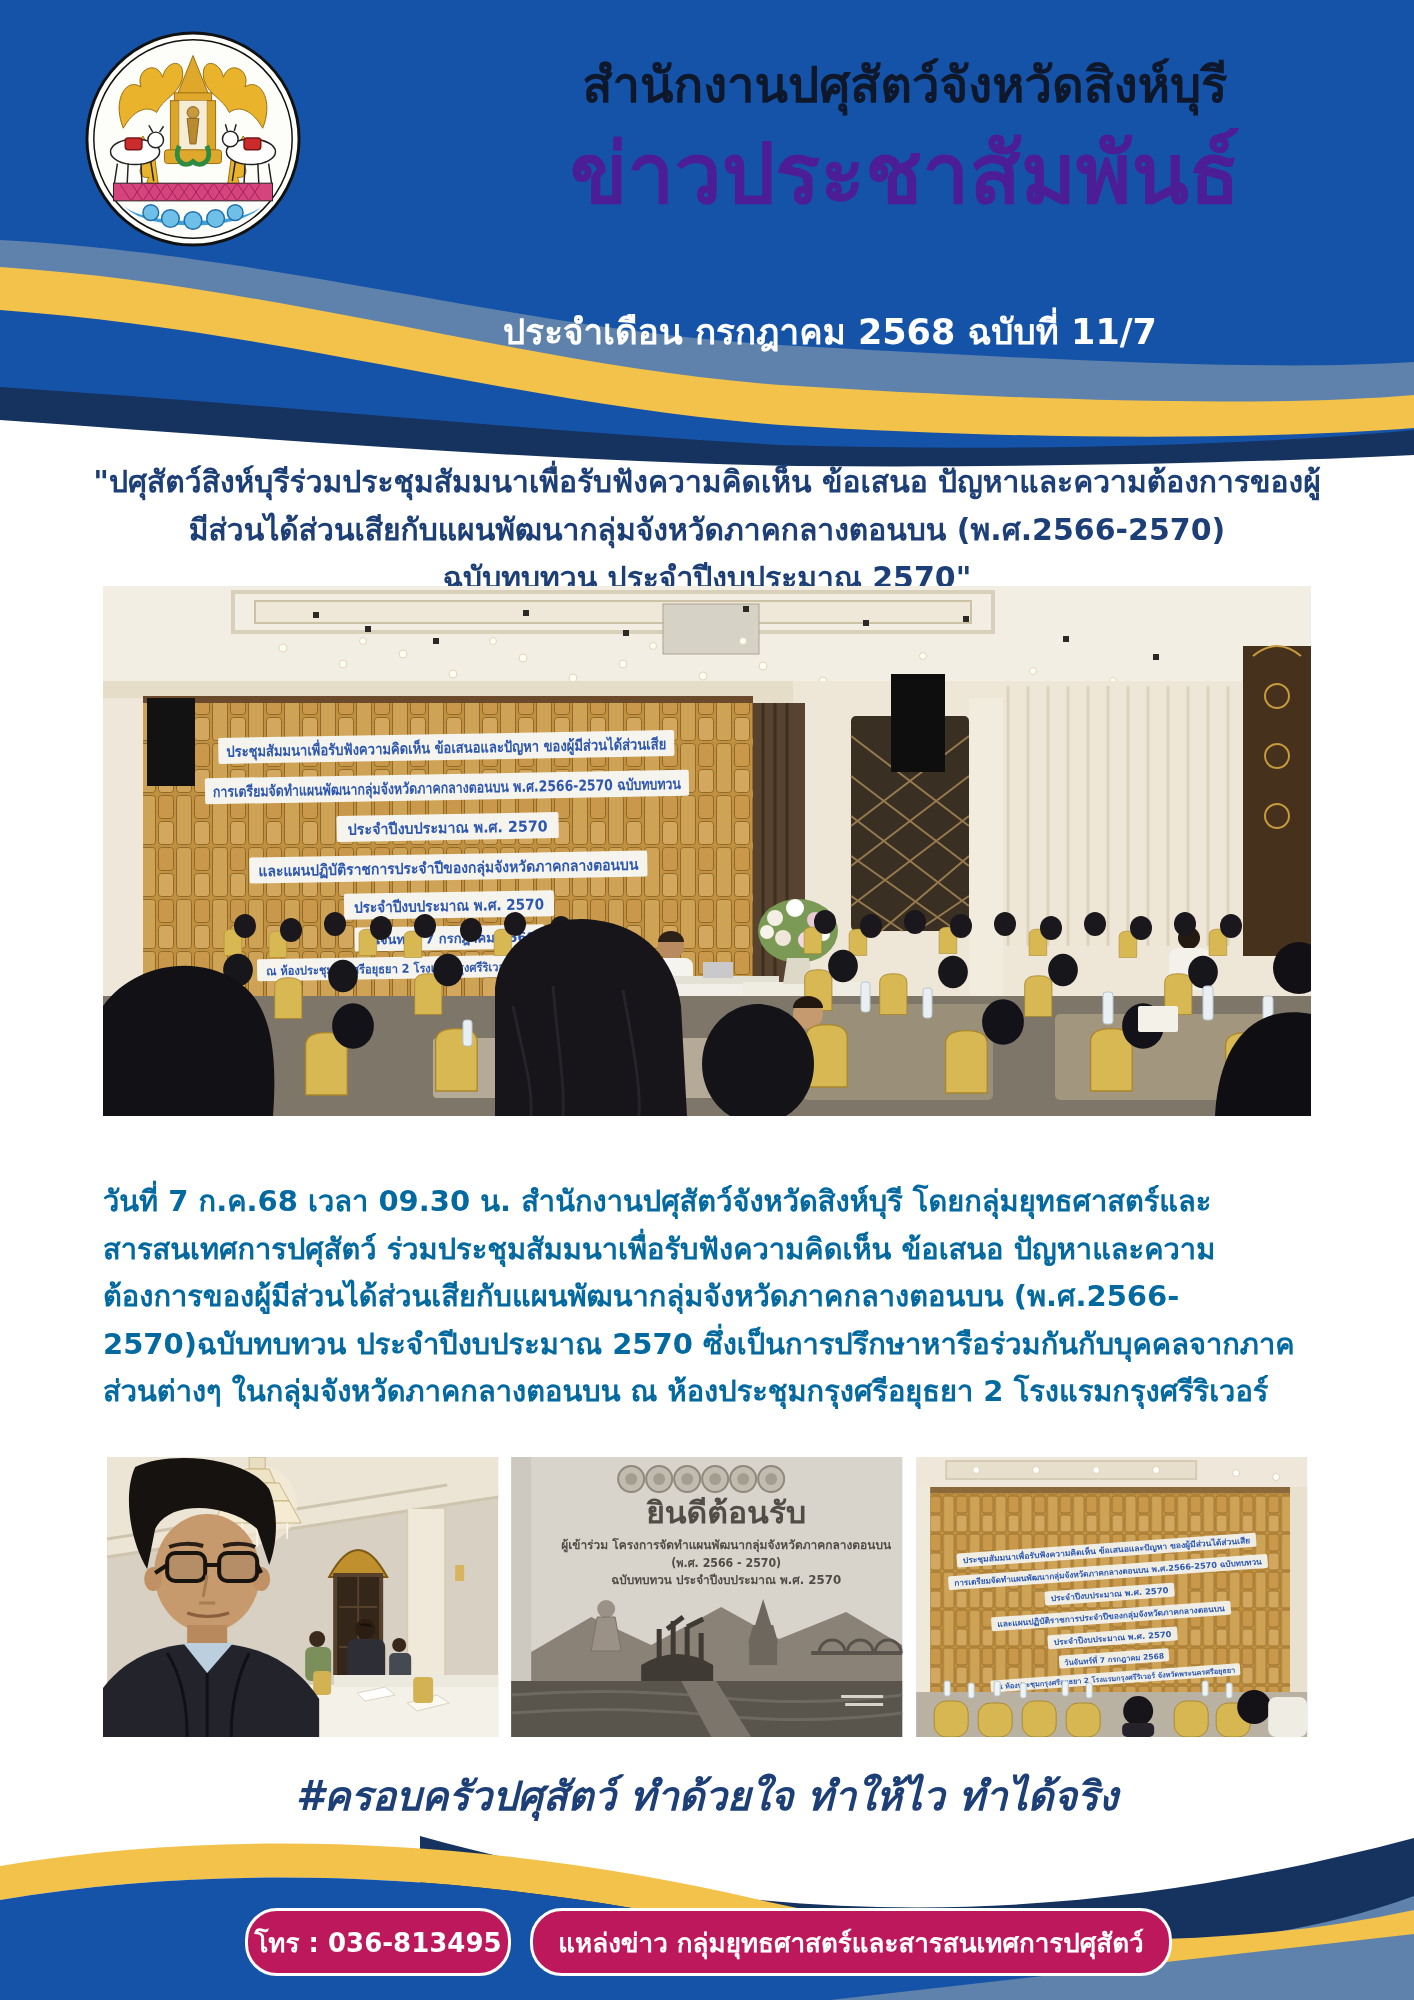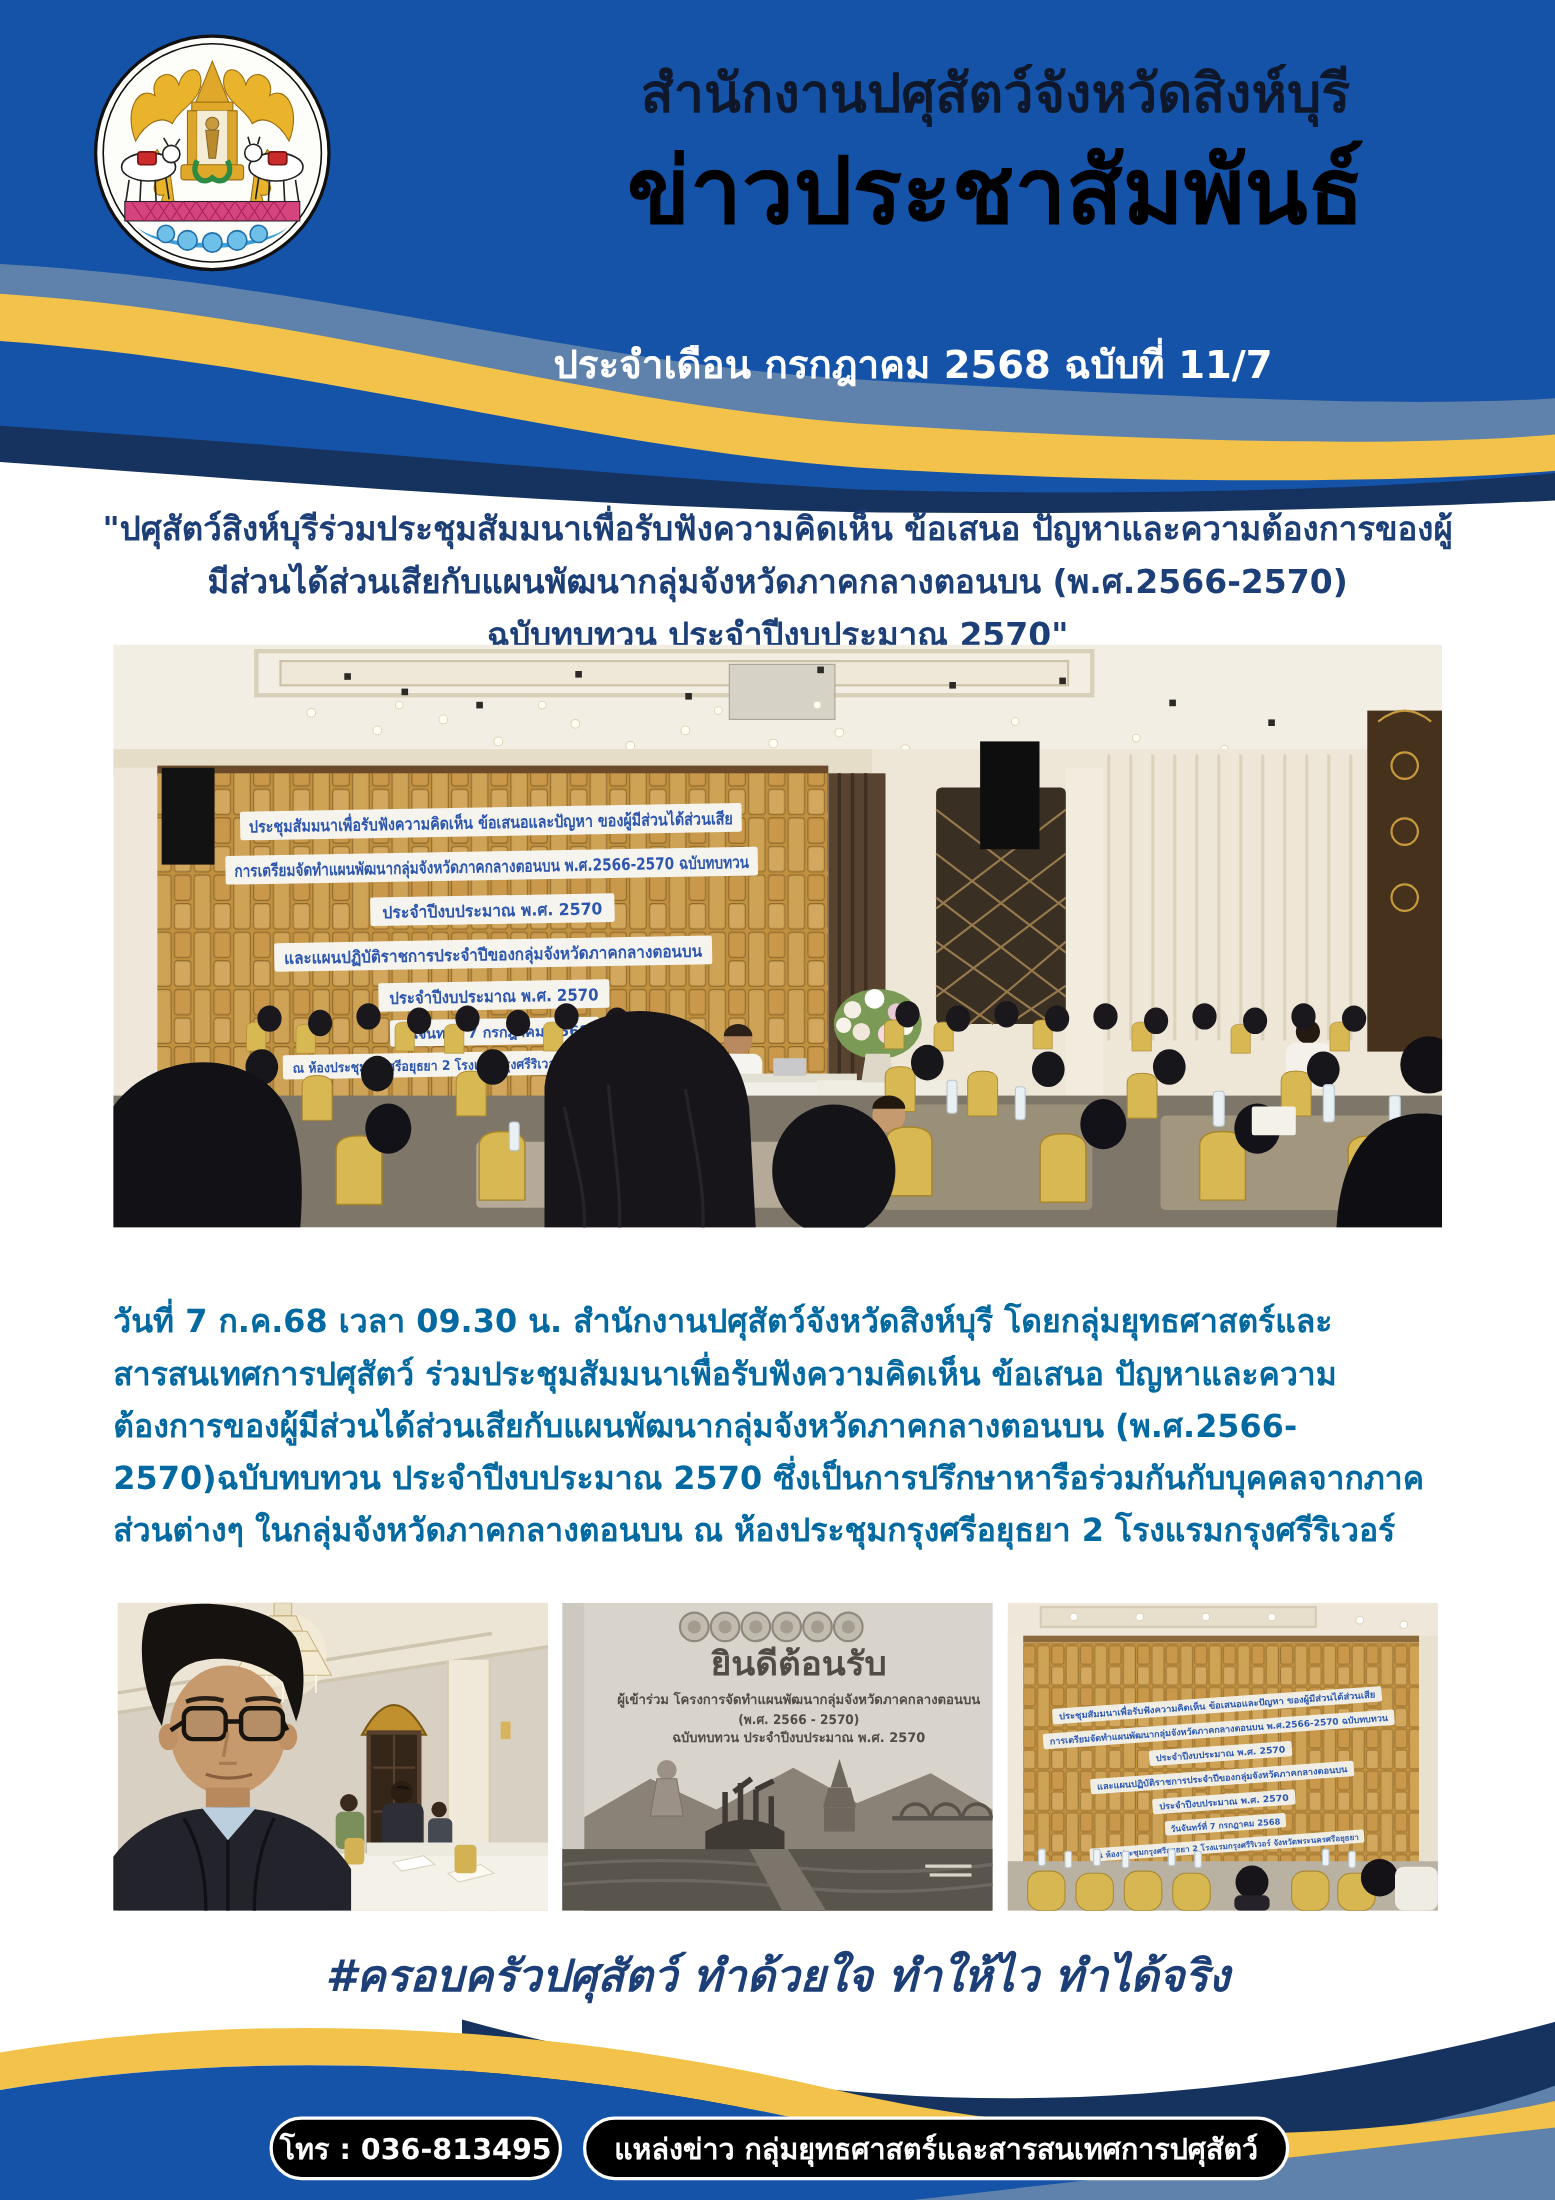--- a/index.html
+++ b/index.html
@@ -5,21 +5,21 @@
   html,body{margin:0;padding:0;background:#888;}
   .page{position:relative;width:1414px;height:2000px;background:#ffffff;overflow:hidden;
         font-family:"DejaVu Sans","Liberation Sans",sans-serif;}
   .abs{position:absolute;}
   
   .hdr-svg{position:absolute;left:0;top:0;width:1414px;height:580px;display:block;}
   .logo{position:absolute;left:84px;top:30px;width:218px;height:218px;}
   .org-line{position:absolute;left:396px;top:46px;width:1018px;text-align:center;
             color:#0f172a;font-size:49px;font-weight:bold;letter-spacing:0;}
   .news-title{position:absolute;left:396px;top:106px;width:1018px;text-align:center;
-              color:#000000;font-size:84px;font-weight:bold;}
+              color:#4c1d95;font-size:84px;font-weight:bold;}
   .issue-line{position:absolute;left:420px;top:304px;width:820px;text-align:center;
               color:#fff;font-size:35px;font-weight:bold;}
   
   .headline{position:absolute;left:60px;top:458px;width:1294px;text-align:center;
             color:#1d3f77;font-size:30px;font-weight:bold;line-height:48px;}
   
   .main-photo{position:absolute;left:103px;top:586px;width:1208px;height:530px;}
   .main-photo svg{display:block;width:100%;height:100%;}
   
   .body-text{position:absolute;left:103px;top:1178px;width:1240px;color:#0369a1;
@@ -28,23 +28,23 @@
   .photo-row{position:absolute;left:103px;top:1457px;width:1208px;height:280px;
              display:flex;gap:5px;}
   .photo-row figure{margin:0;flex:1;height:280px;}
   .photo-row svg{display:block;width:100%;height:100%;}
   
   .hashtag{position:absolute;left:0;top:1764px;width:1414px;text-align:center;}
   .hashtag span{display:inline-block;color:#1d3f77;font-size:40px;font-weight:bold;
                 border-bottom:4px solid #1d3f77;padding-bottom:6px;font-style:italic;}
   
   .ftr-svg{position:absolute;left:0;top:1822px;width:1414px;height:178px;display:block;}
-  .pill{position:absolute;top:1908px;height:58px;border:3px solid #fff;border-radius:32px;
-        background:#000000;color:#fff;font-size:26px;font-weight:bold;box-sizing:border-box;
-        display:flex;align-items:center;justify-content:center;margin-top:16px;}
+  .pill{position:absolute;top:1908px;height:68px;border:3px solid #fff;border-radius:32px;
+        background:#be185d;color:#fff;font-size:26px;font-weight:bold;box-sizing:border-box;
+        display:flex;align-items:center;justify-content:center;}
   .pill.phone{left:245px;width:266px;}
   .pill.source{left:530px;width:642px;}
 </style>
 </head>
 <body>
 
 <div class="page">
 
   <svg class="hdr-svg" viewBox="0 0 1414 580">
     <rect width="1414" height="580" fill="#ffffff"></rect>

